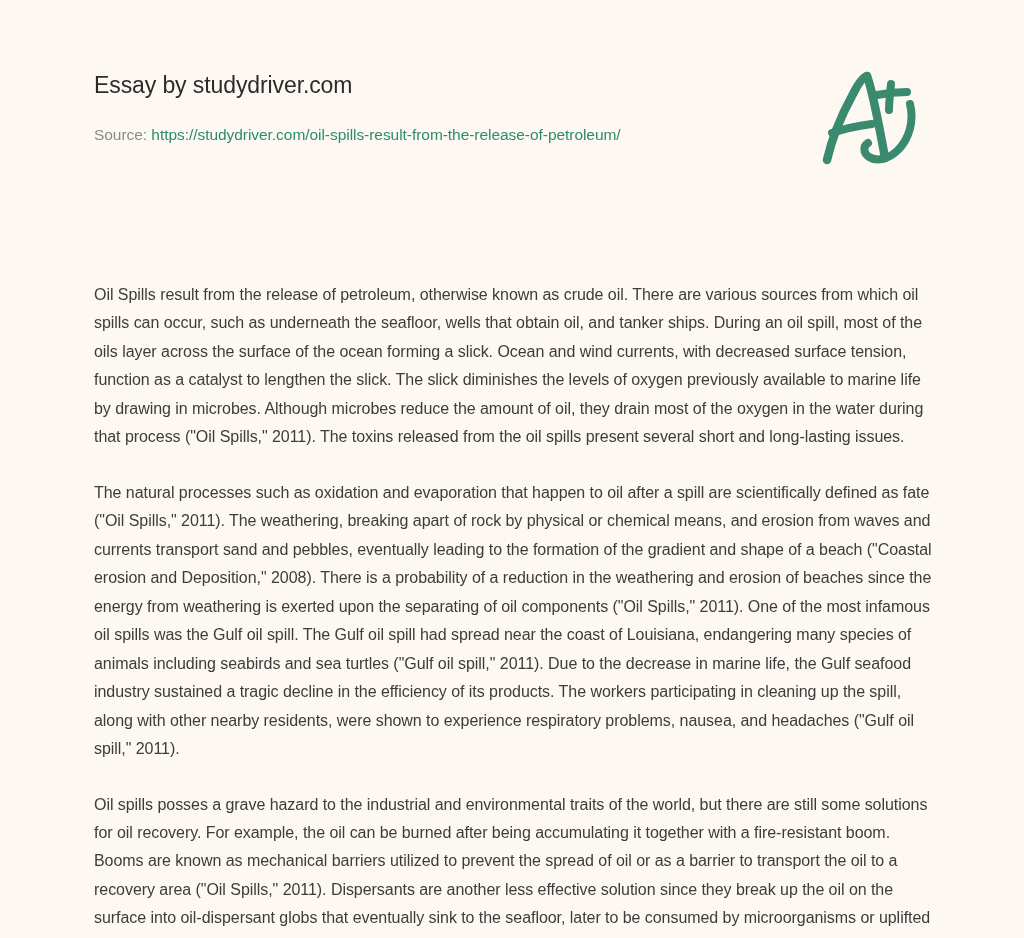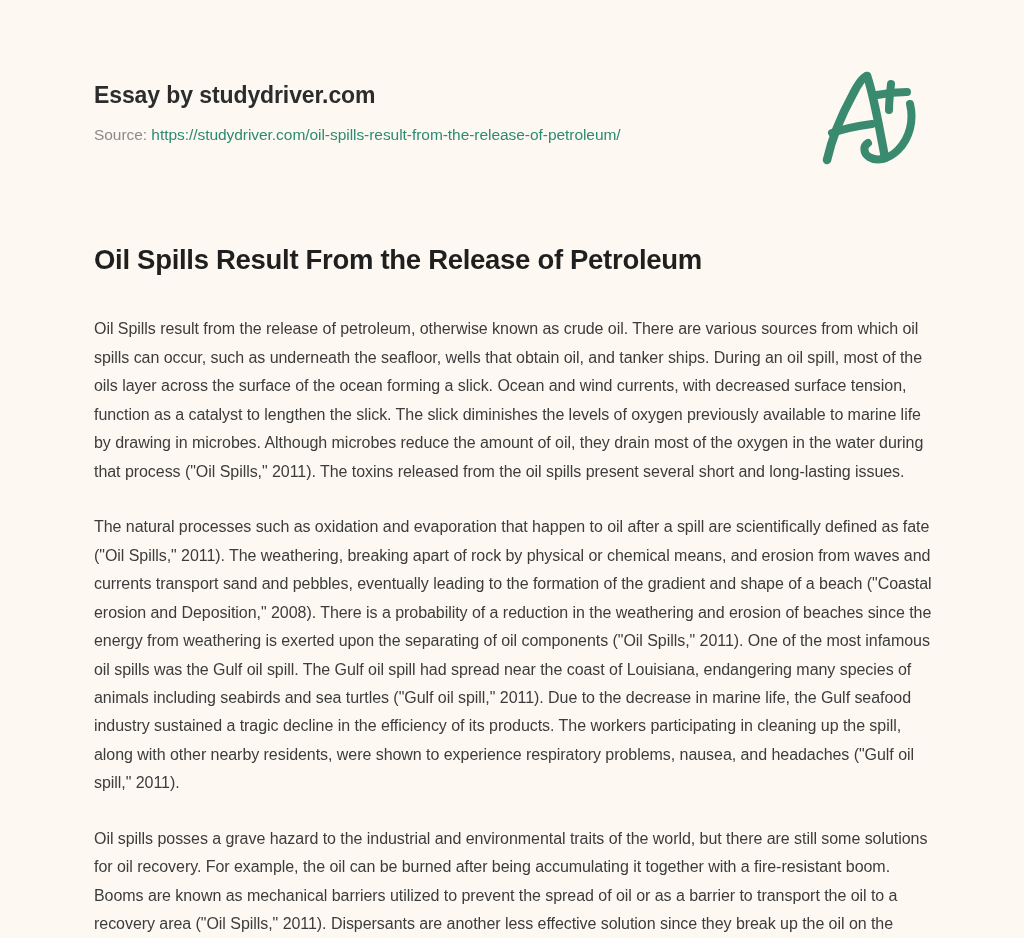--- a/index.html
+++ b/index.html
@@ -30,25 +30,24 @@
     top: 0;
     width: 1024px;
     height: 190px;
   }
 
   .brand-line {
     position: absolute;
     left: 94px;
     top: 72px;
     font-size: 23px;
-    font-weight: bold;
+    font-weight: normal;
     color: #2c2c2c;
     letter-spacing: -0.1px;
     white-space: nowrap;
-    margin-top: 10px;
   }
 
   .source-line {
     position: absolute;
     left: 94px;
     top: 126px;
     font-size: 15.5px;
     color: #8a8a8a;
     white-space: nowrap;
     letter-spacing: -0.05px;
@@ -135,21 +134,20 @@
 
           <path d="M95 36 C 99 52, 95 70, 83 82 C 74 91, 62 94, 54 89 C 48 85, 48 78, 53 75" stroke-width="8"></path>
         </g>
       </svg>
     </div>
 
   </div>
 
   <div class="article">
 
-    <h1 class="article-title">Oil Spills Result From the Release of Petroleum</h1>
 
     <div class="article-body">
       <p>Oil Spills result from the release of petroleum, otherwise known as crude oil. There are various sources from which oil spills can occur, such as underneath the seafloor, wells that obtain oil, and tanker ships. During an oil spill, most of the oils layer across the surface of the ocean forming a slick. Ocean and wind currents, with decreased surface tension, function as a catalyst to lengthen the slick. The slick diminishes the levels of oxygen previously available to marine life by drawing in microbes. Although microbes reduce the amount of oil, they drain most of the oxygen in the water during that process ("Oil Spills," 2011). The toxins released from the oil spills present several short and long-lasting issues.</p>
       <p>The natural processes such as oxidation and evaporation that happen to oil after a spill are scientifically defined as fate ("Oil Spills," 2011). The weathering, breaking apart of rock by physical or chemical means, and erosion from waves and currents transport sand and pebbles, eventually leading to the formation of the gradient and shape of a beach ("Coastal erosion and Deposition," 2008). There is a probability of a reduction in the weathering and erosion of beaches since the energy from weathering is exerted upon the separating of oil components ("Oil Spills," 2011). One of the most infamous oil spills was the Gulf oil spill. The Gulf oil spill had spread near the coast of Louisiana, endangering many species of animals including seabirds and sea turtles ("Gulf oil spill," 2011). Due to the decrease in marine life, the Gulf seafood industry sustained a tragic decline in the efficiency of its products. The workers participating in cleaning up the spill, along with other nearby residents, were shown to experience respiratory problems, nausea, and headaches ("Gulf oil spill," 2011).</p>
       <p>Oil spills posses a grave hazard to the industrial and environmental traits of the world, but there are still some solutions for oil recovery. For example, the oil can be burned after being accumulating it together with a fire-resistant boom. Booms are known as mechanical barriers utilized to prevent the spread of oil or as a barrier to transport the oil to a recovery area ("Oil Spills," 2011). Dispersants are another less effective solution since they break up the oil on the surface into oil-dispersant globs that eventually sink to the seafloor, later to be consumed by microorganisms or uplifted onto beaches ("Oil Spills," 2011). Although these resolutions reduce the amount of oil leftover after spills, oil spills are a prolonging global issue.</p>
     </div>
 
   </div>
 
 </div>

